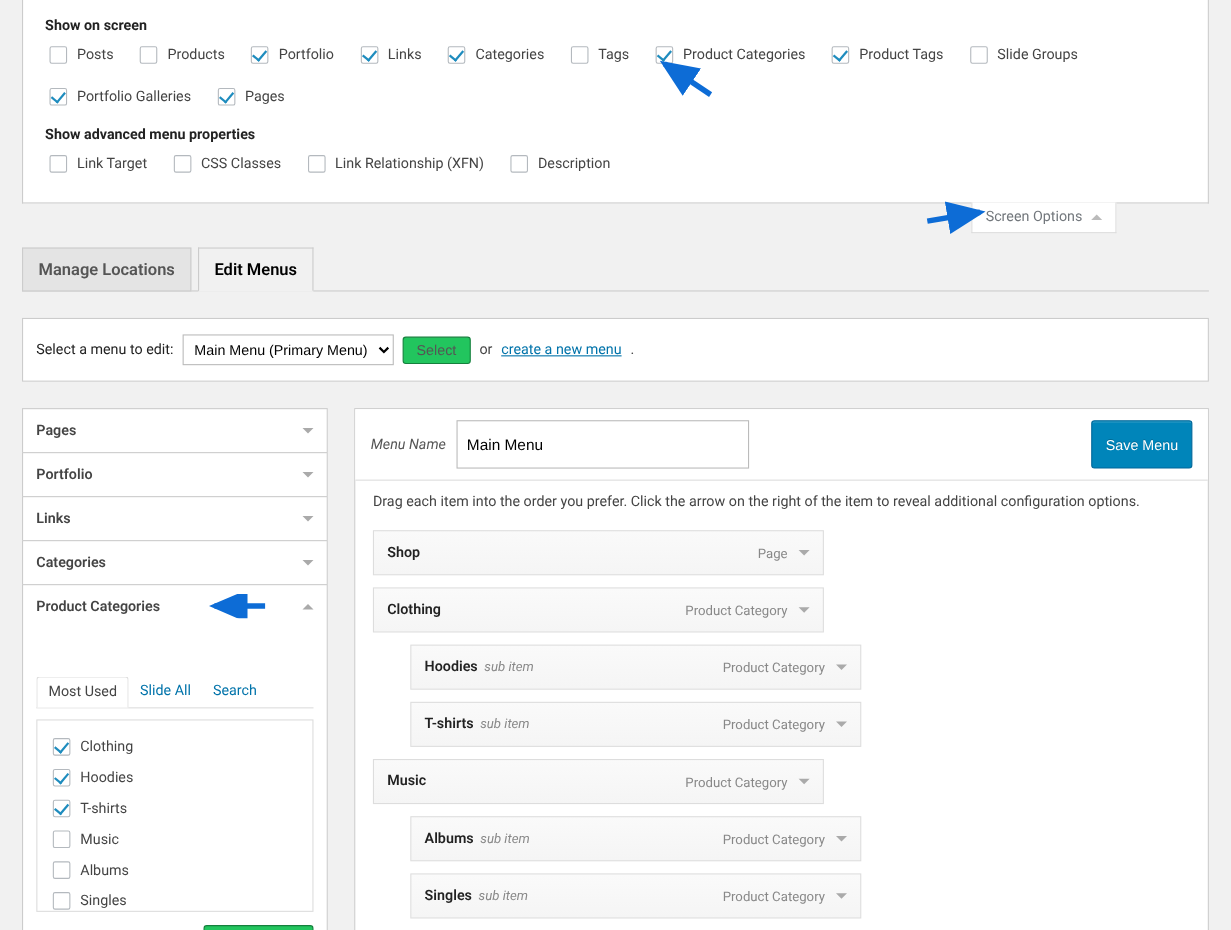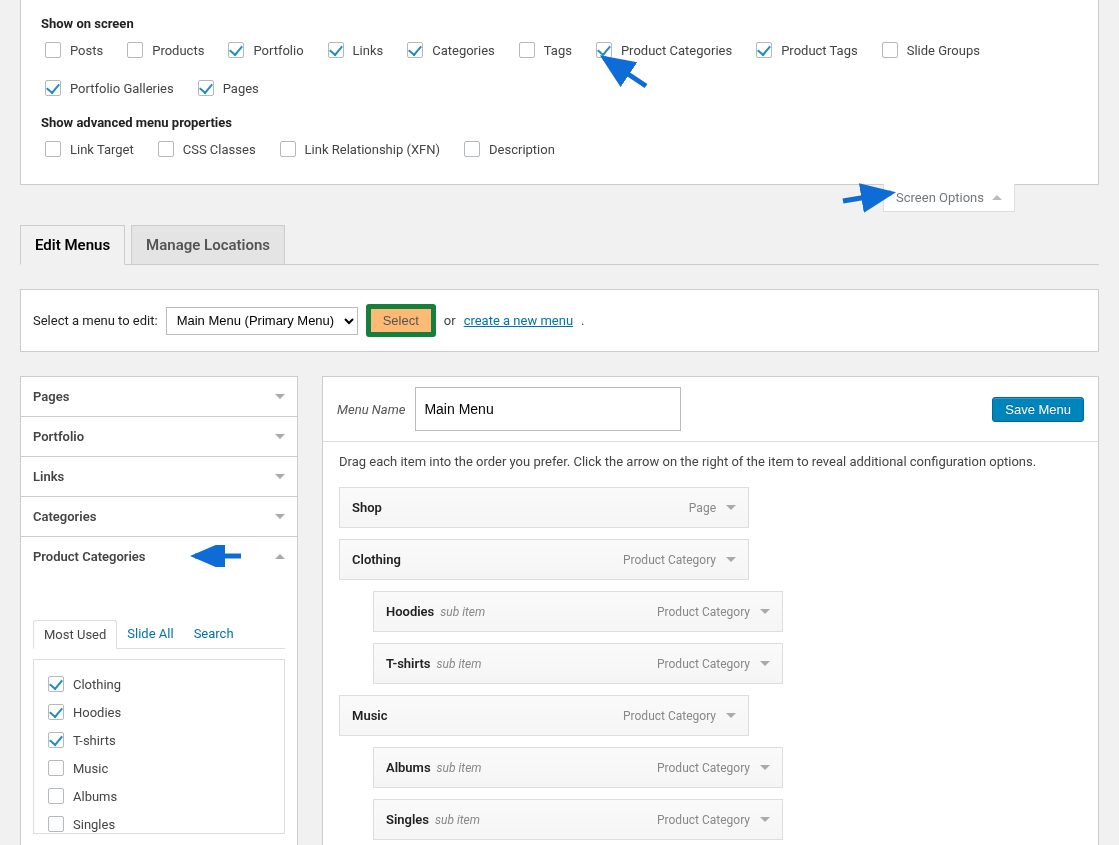--- a/index.html
+++ b/index.html
@@ -119,22 +119,22 @@
   }
   .select-bar label { color: #222; }
   .select-bar select {
     height: 28px;
     padding: 2px 6px;
     border: 1px solid #bbb;
     background: #fff;
     font-size: 13px;
   }
   .button {
-    background: #fdba74;
-    border: 5px solid #15803d;
+    background: #22c55e;
+    border: 1px solid #15803d;
     border-radius: 3px;
     padding: 4px 12px;
     font-size: 13px;
     color: #555;
     cursor: pointer;
   }
   .button-primary {
     background: #0085ba;
     border: 1px solid #006799;
     color: #fff;
@@ -211,21 +211,20 @@
   .metabox-actions {
     display:flex;
     justify-content:flex-end;
     align-items:center;
     padding-top:12px;
   }
 
   .main-col { flex: 1; background:#fff; border:1px solid #ccc; }
   .menu-header {
     display:flex;
-    align-items:center;
     padding: 10px 14px;
     border-bottom:1px solid #ddd;
     justify-content:space-between;
     background:#fff;
   }
   .menu-header-left { display:flex; align-items:center; gap:10px; }
   .menu-name-label { font-style: italic; color:#555; }
   input.textin {
     height:44px; padding:0 8px; border:1px solid #bbb; font-size:14px;
   }
@@ -340,22 +339,22 @@
     <defs>
         <marker id="ah2" markerWidth="8" markerHeight="8" refX="6" refY="3" orient="auto">
           <path d="M0,0 L7,3 L0,6 Z" fill="#0d6cd6"></path>
         </marker>
       </defs>
     <path d="M4,18 L52,10" stroke="#0d6cd6" stroke-width="5" marker-end="url(#ah2)" fill="none"></path>
   </svg>
 </div>
 
 <div class="nav-tab-wrapper">
+  <div class="nav-tab">Manage Locations</div>
   <div class="nav-tab active">Edit Menus</div>
-  <div class="nav-tab">Manage Locations</div>
 </div>
 
 <div class="select-bar">
   <label>Select a menu to edit:</label>
   <select>
     <option>Main Menu (Primary Menu)</option>
   </select>
   <button class="button">Select</button>
   <span>or</span>
   <a class="link">create a new menu</a>

